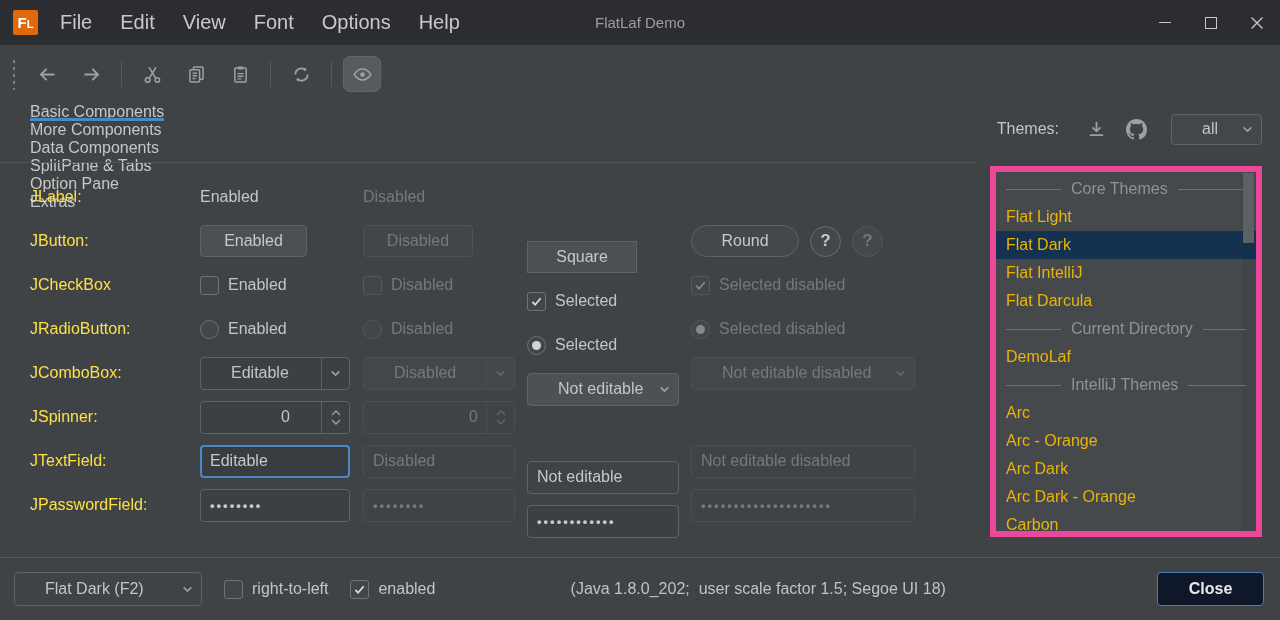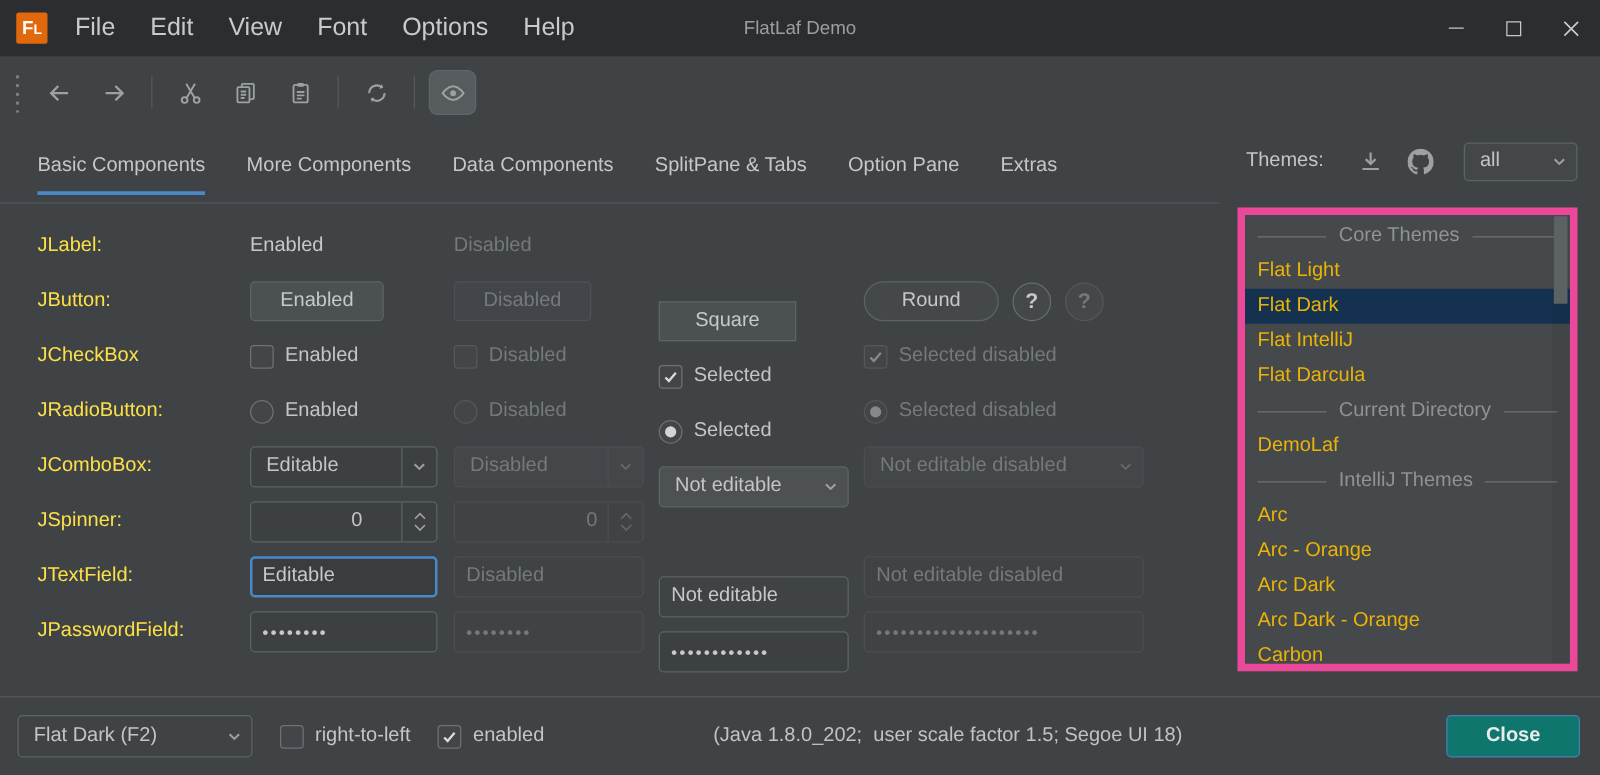--- a/index.html
+++ b/index.html
@@ -29,31 +29,31 @@
   .grip { width:4px; height:32px; margin:0 12px 0 2px;
           background-image:radial-gradient(circle, #7c8083 1.3px, transparent 1.5px);
           background-size:4px 7px; background-position:center top; background-repeat:repeat-y; }
   .tb-btn { width:38px; height:36px; border:none; background:transparent; color:#9da1a4;
             display:flex; align-items:center; justify-content:center; margin-right:6px; border-radius:7px; }
   .tb-btn svg { width:21px; height:21px; }
   .tb-sep { width:1px; height:26px; background:#55595c; margin:0 11px 0 5px; }
   .tb-btn.toggled { background:#565b5e; border:1px solid #61666a; }
 
   
-  .tabrow { height:60px; display:flex; align-items:center; padding-left:30px; position:relative; }
+  .tabrow { height:60px; display:flex; align-items:flex-start; padding-left:30px; position:relative;flex-direction:column; }
   .tabrow::after { content:""; position:absolute; left:0; bottom:0; width:976px; height:1px; background:#52565a; }
   .tab { height:46px; display:flex; align-items:center; margin-right:33px; position:relative;
          color:#c5c7c9; font-size:16px; cursor:default; }
   .tab.selected::before { content:""; position:absolute; left:0; right:0; bottom:0; height:3px; background:#4a88c7; }
   .themes-controls { position:absolute; right:18px; top:9px; height:34px; display:flex; align-items:center; }
   .themes-label { color:#c3c5c7; margin-right:22px; }
   .icon-btn { width:30px; height:30px; border:none; background:transparent; color:#9da1a4;
               display:flex; align-items:center; justify-content:center; margin-right:10px; }
   .icon-btn svg { width:21px; height:21px; }
-  .combo { border:1px solid #5e6365; border-radius:4px; display:flex; align-items:center; background:#43474a; height:31px; }
+  .combo { border:1px solid #5e6365; border-radius:4px; display:flex; align-items:center; background:#43474a; height:31px;padding-left:18px; }
   .combo .combo-val { flex:1; padding:0 12px; white-space:nowrap; overflow:hidden; }
   .combo .combo-arrow { width:28px; display:flex; align-items:center; justify-content:center; color:#9da1a4; flex:none; }
   .filter-combo { width:91px; margin-left:10px; }
 
   
   .content { height:394px; position:relative; }
   .rows { padding:12px 0 0 30px; }
   .row { height:44px; display:flex; align-items:center; }
   .c0 { width:170px; } .c1 { width:163px; } .c2 { width:164px; } .c3 { width:164px;margin-top:32px; } .c4 { flex:1; display:flex; align-items:center; }
   .rowlabel { color:#fde047; }
@@ -118,21 +118,21 @@
   .theme-sep::before { content:""; width:55px; height:1px; background:#6e7275; margin-right:10px; }
   .theme-sep::after { content:""; flex:1; height:1px; background:#6e7275; margin-left:10px; }
   .scrollbar { position:absolute; top:1px; right:1px; width:13px; bottom:1px; background:rgba(0,0,0,0.05); }
   .scroll-thumb { position:absolute; top:0; left:1px; width:11px; height:70px; background:#5c6164; }
 
   
   .bottombar { height:63px; border-top:1px solid #55595c; display:flex; align-items:center; padding:0 16px 0 14px; }
   .laf-combo { width:188px; height:34px; background:#3f4345; }
   .bb-cb { margin-left:22px; }
   .status { flex:1; text-align:center; color:#c0c2c4; white-space:pre; padding-right:40px; }
-  .close-btn { width:107px; height:34px; background:#0f766e; border:1px solid #4d7cb5; border-radius:4px;
+  .close-btn { width:107px; height:34px; background:#0f172a; border:1px solid #4d7cb5; border-radius:4px;
                color:#e8eaec; font-weight:bold; font-size:16px; font-family:inherit;margin-left:36px; }
   svg { display:block; }
 </style>
 </head>
 <body>
 
 <div class="titlebar">
   <div class="logo">
     <span class="f">F</span>
       <span class="l">L</span>

